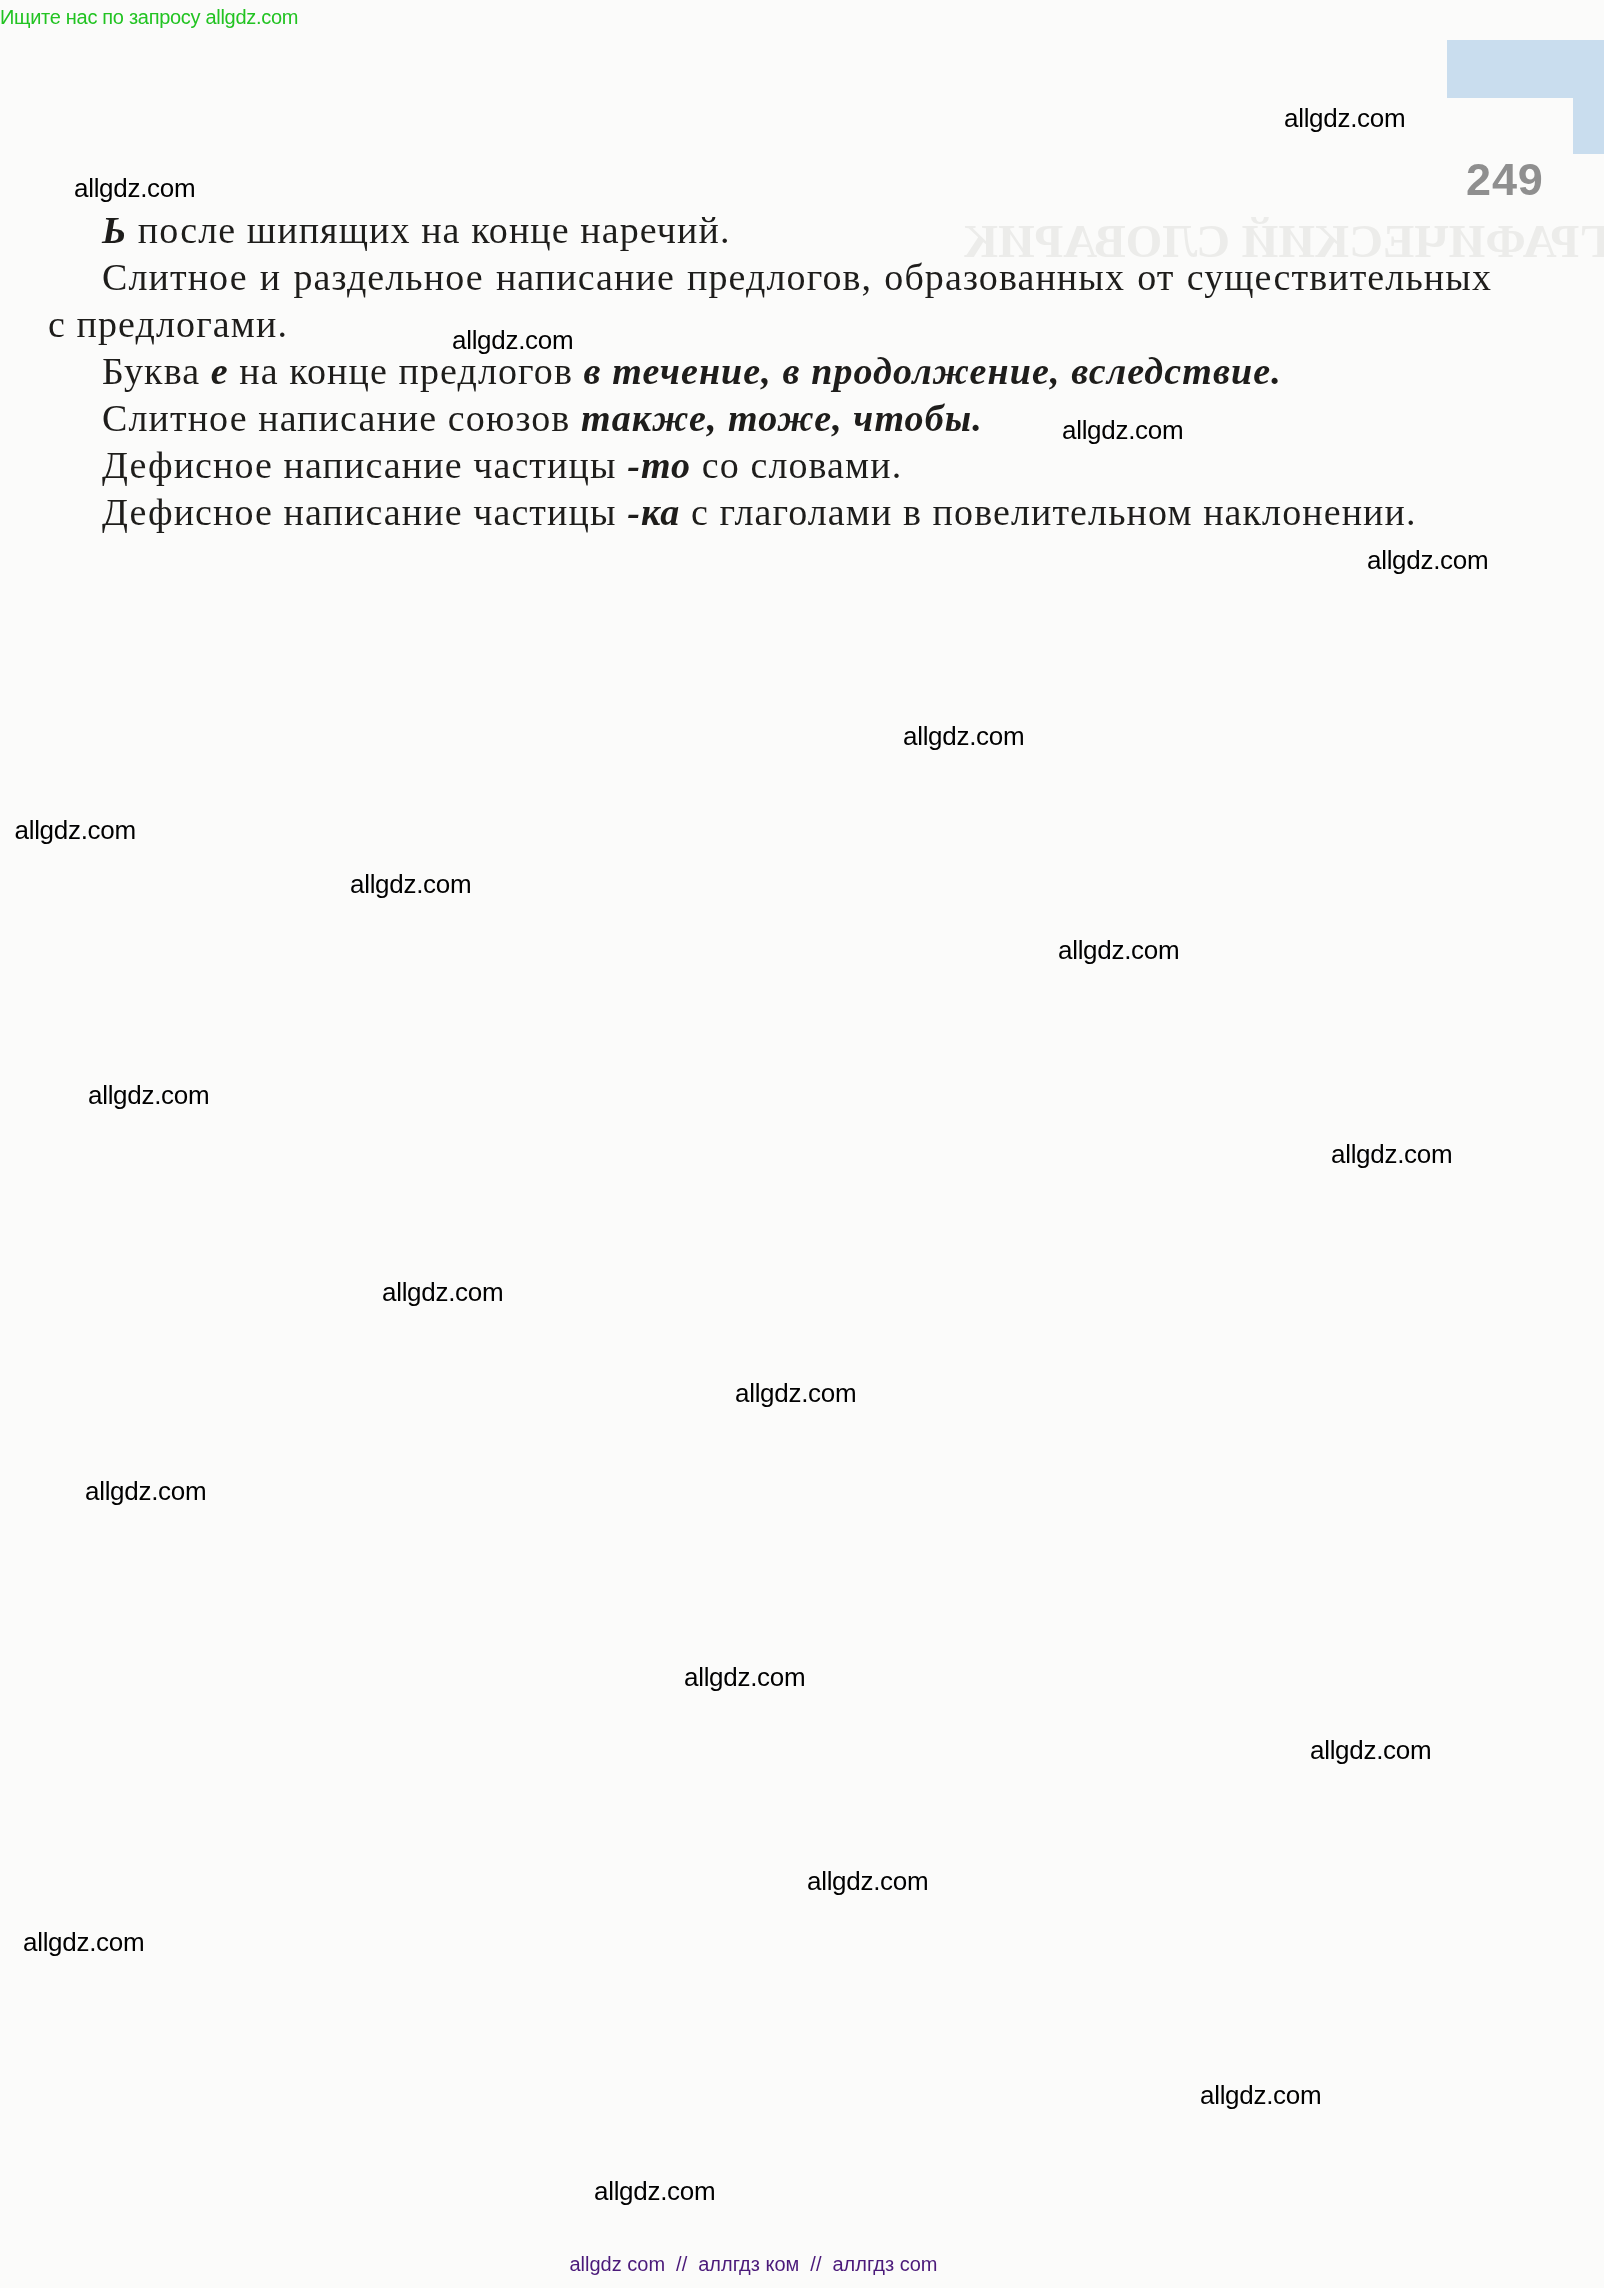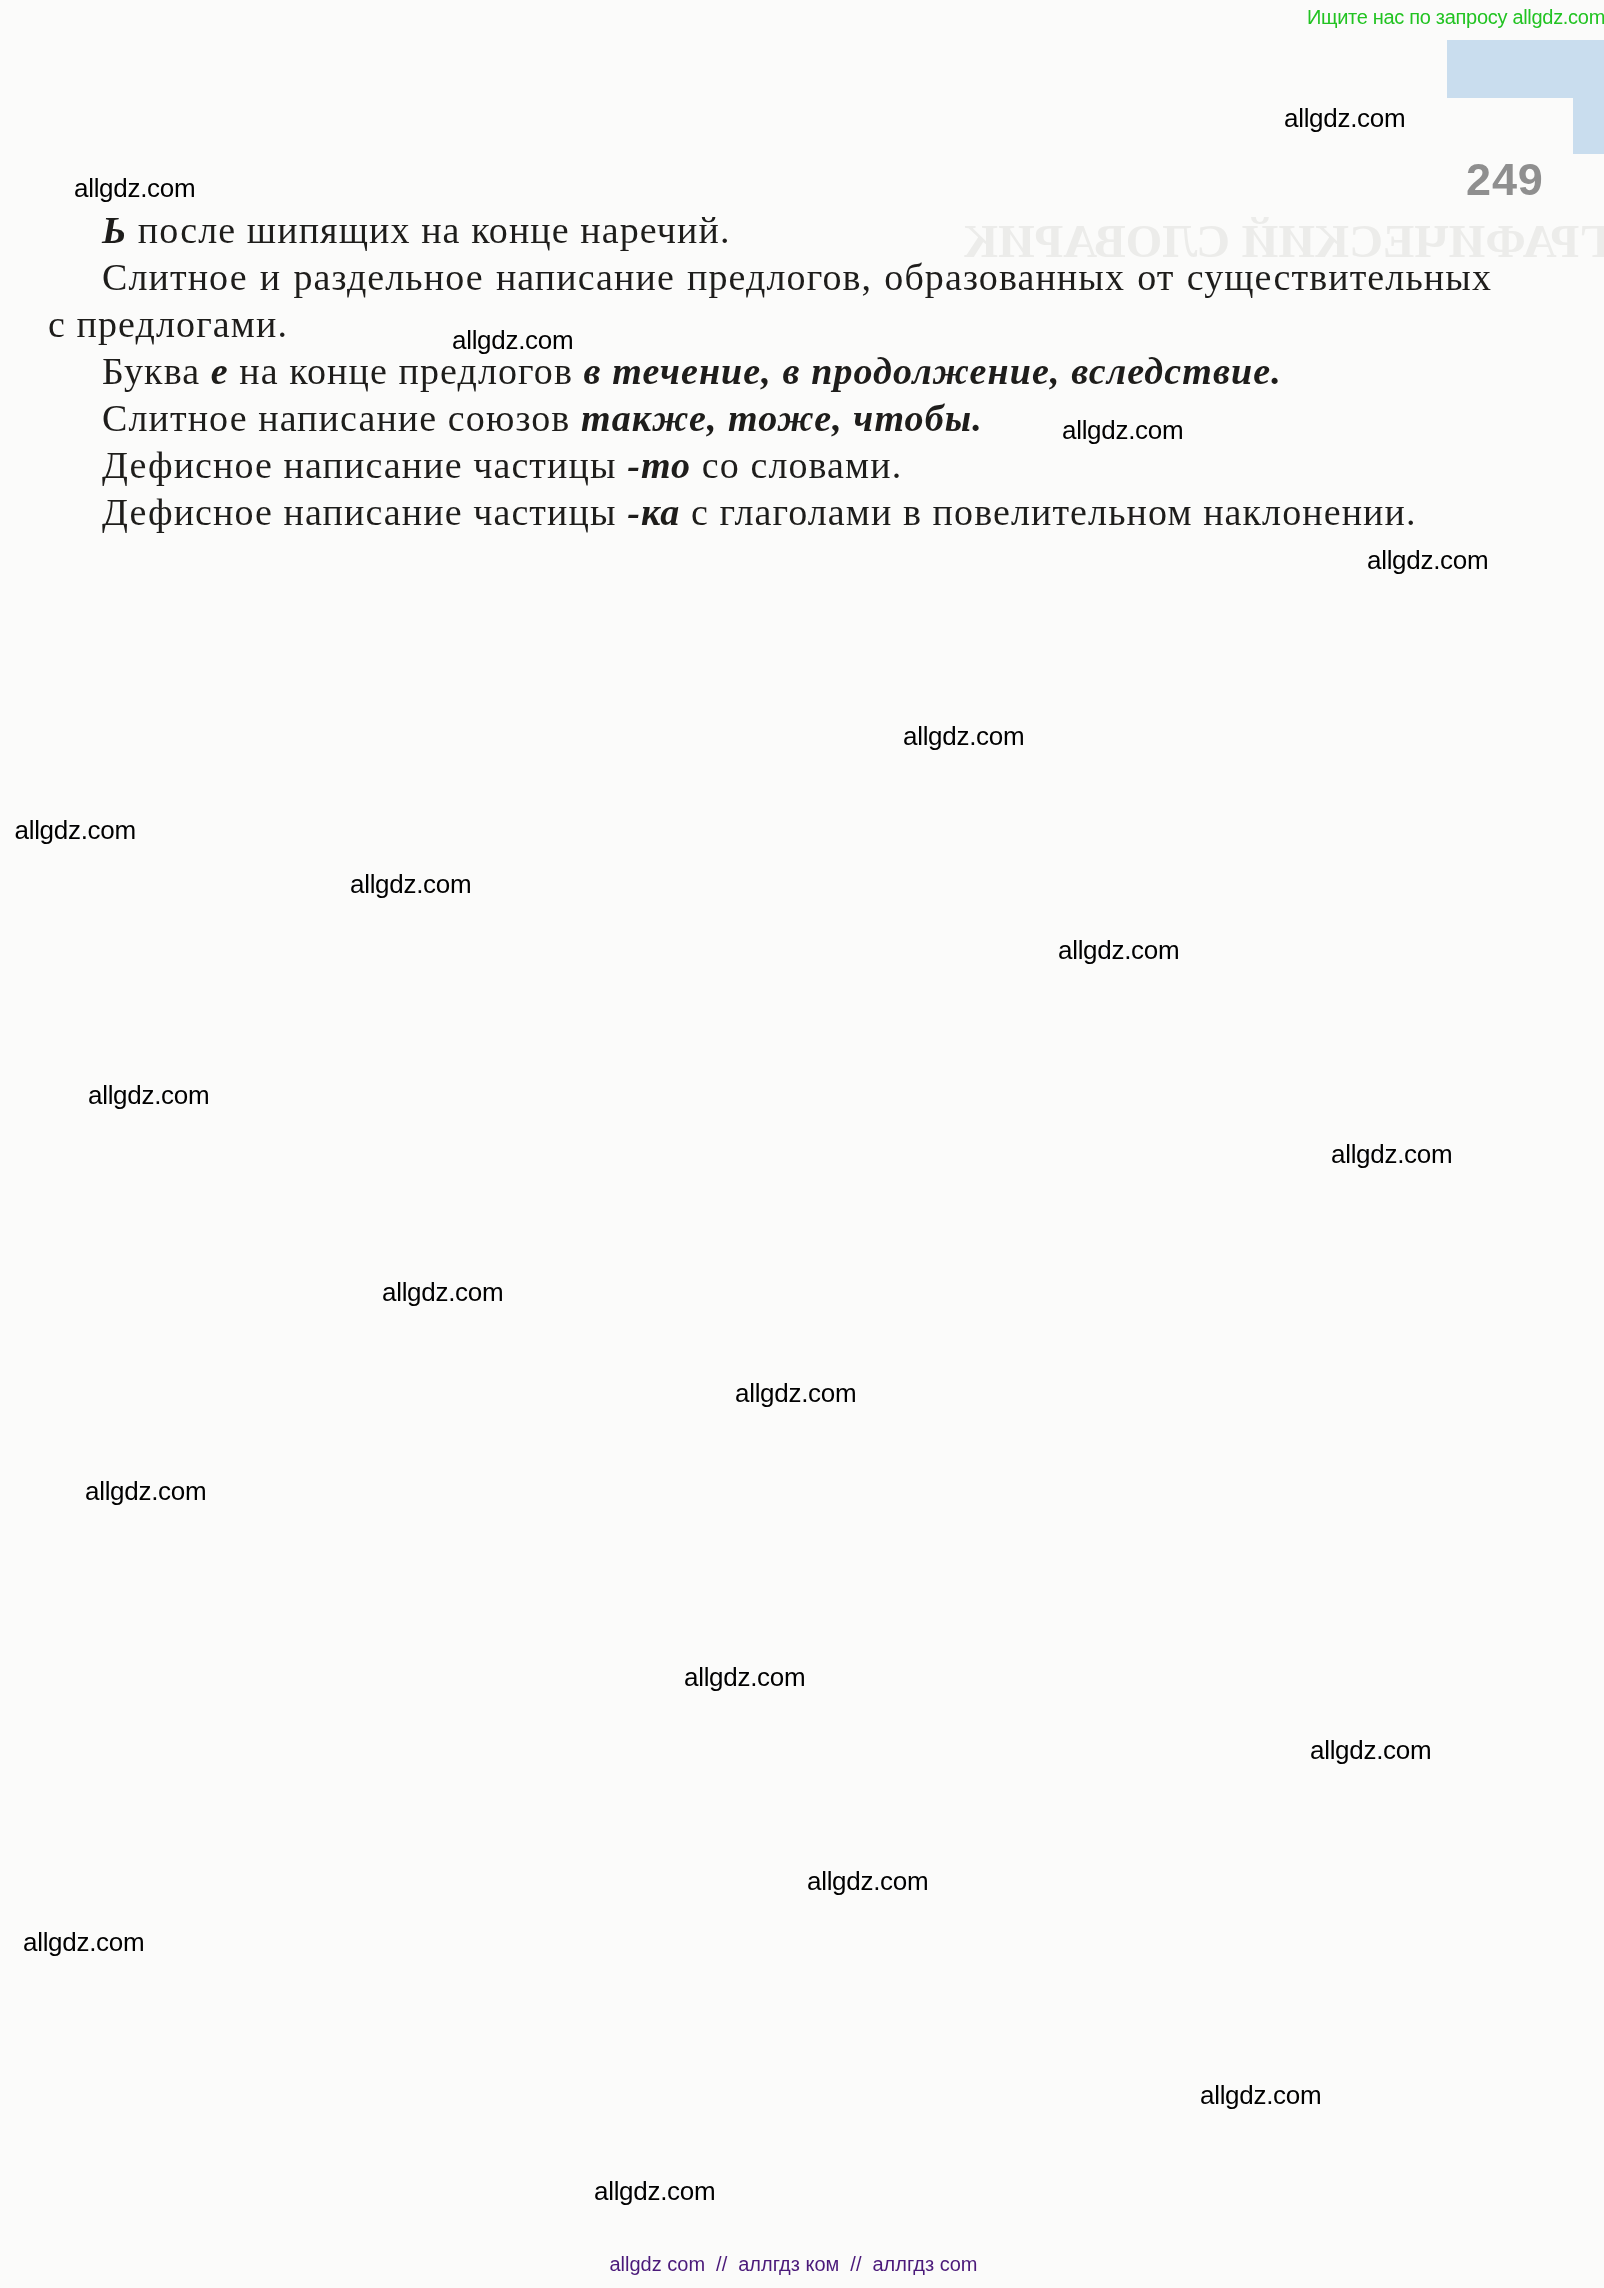--- a/index.html
+++ b/index.html
@@ -10,21 +10,21 @@
       overflow: hidden;
       background: #fbfbfa;
       font-family: "Liberation Serif", "DejaVu Serif", serif;
       color: #1e1d1b;
     }
     .top-banner {
       position: absolute;
       top: 5.5px;
       left: 0;
       width: 1605px;
-      text-align: right;
+      text-align: left;
       font-family: "Liberation Sans", "DejaVu Sans", sans-serif;
       font-size: 20px;
       color: #22c322;
       letter-spacing: -0.3px;
     }
     .page-tab {
       position: absolute;
       top: 40px;
       left: 1447px;
       width: 157px;
@@ -96,21 +96,20 @@
     }
     .footer {
       position: absolute;
       top: 2253px;
       left: 0;
       width: 1507px;
       text-align: center;
       font-family: "Liberation Sans", "DejaVu Sans", sans-serif;
       font-size: 20px;
       color: #4b1a7a;
-      padding-left: 40px;
     }
     .footer .sep { margin: 0 11px; }
   </style>
 </head>
 <body>
 
 <div class="top-banner">Ищите нас по запросу allgdz.com</div>
 
 <div class="page-tab"></div>
 <div class="page-tab-right"></div>

